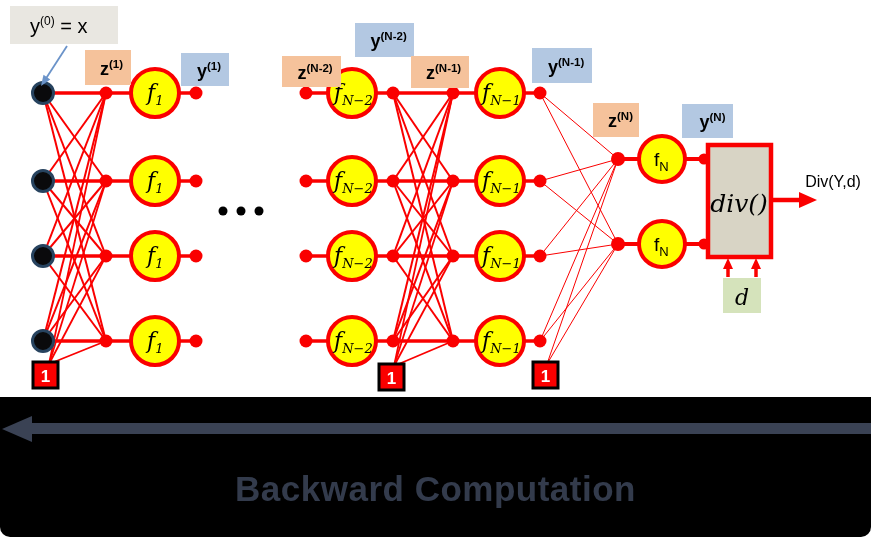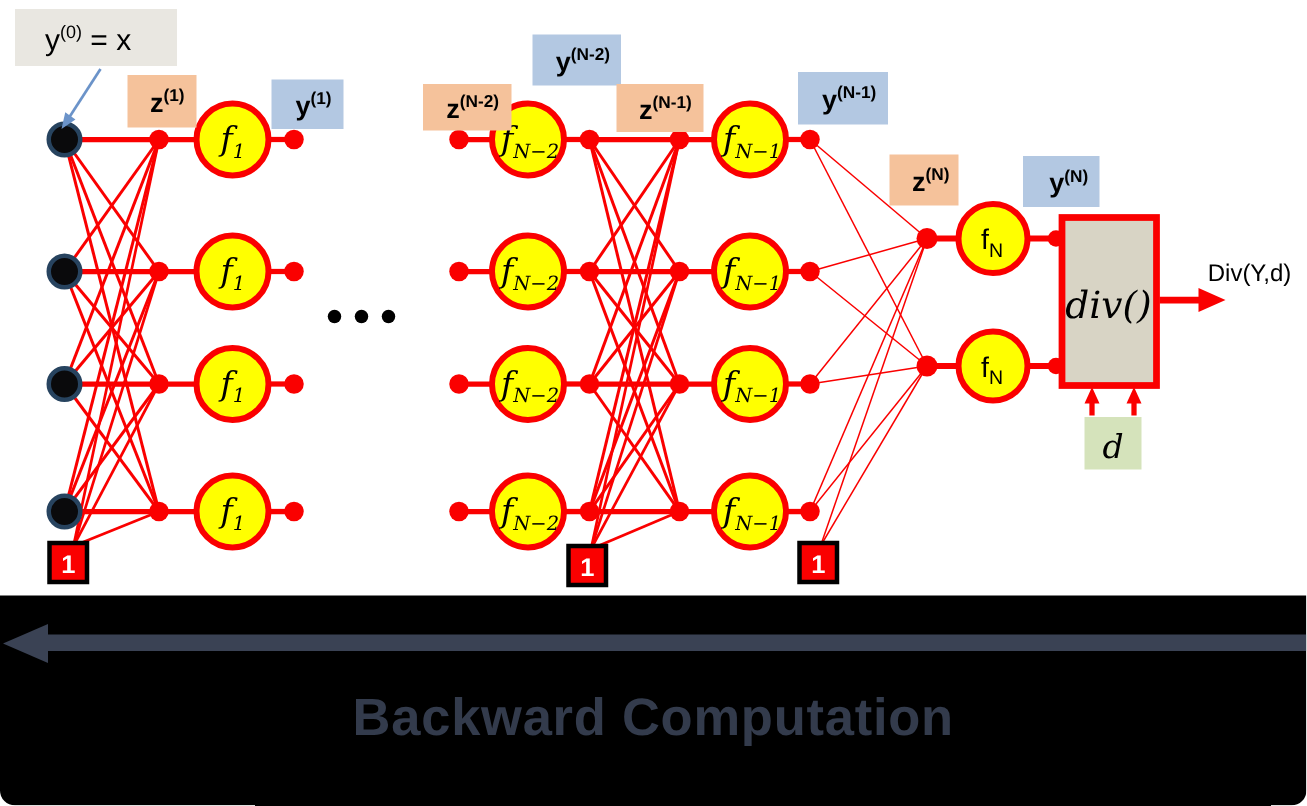--- a/index.html
+++ b/index.html
@@ -2,21 +2,21 @@
 <html><head>
 <meta charset="utf-8">
 <style>
   html,body{margin:0;padding:0;background:#ffffff;}
   #slide{position:relative;width:871px;height:537px;background:#ffffff;overflow:hidden;
          font-family:"Liberation Sans",sans-serif;}
   #net{position:absolute;top:0;left:0;}
   #band{position:absolute;left:0;top:397px;width:871px;height:140px;background:#000000;
         border-radius:0 0 10px 10px;}
   #band-arrow-svg{position:absolute;top:18px;left:0;}
-  #band-title{position:absolute;top:62px;left:0;width:100%;text-align:center;
+  #band-title{position:absolute;top:72px;left:0;width:100%;text-align:center;
               font-size:35px;font-weight:bold;letter-spacing:0.5px;}
 </style>
 </head>
 <body>
 
 <div id="slide">
   <svg id="net" width="871" height="397" viewBox="0 0 871 397">
       <line x1="43" y1="93" x2="106" y2="93" stroke="#fa0000" stroke-width="3.5"></line>
       <line x1="43" y1="93" x2="106" y2="181" stroke="#fa0000" stroke-width="2"></line>
       <line x1="43" y1="93" x2="106" y2="256" stroke="#fa0000" stroke-width="2"></line>

